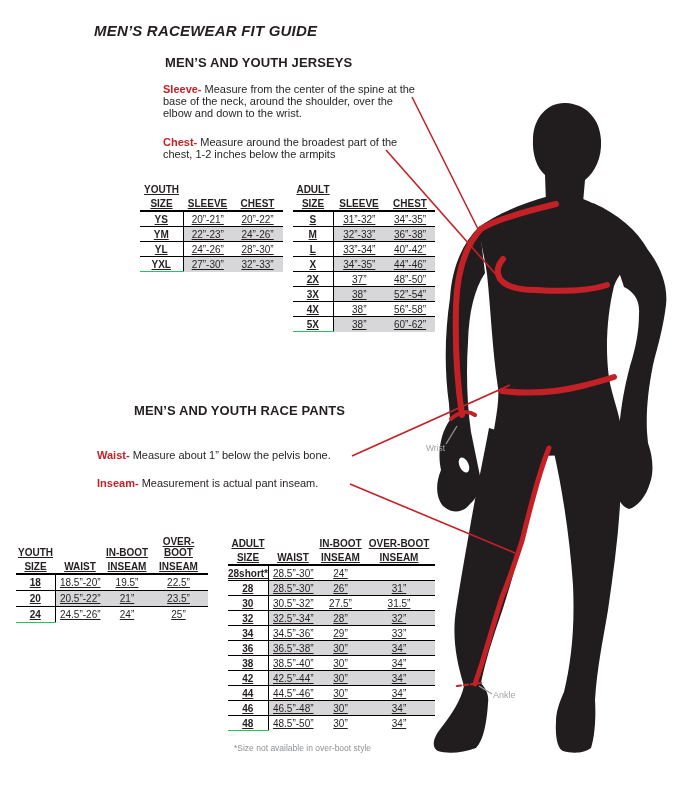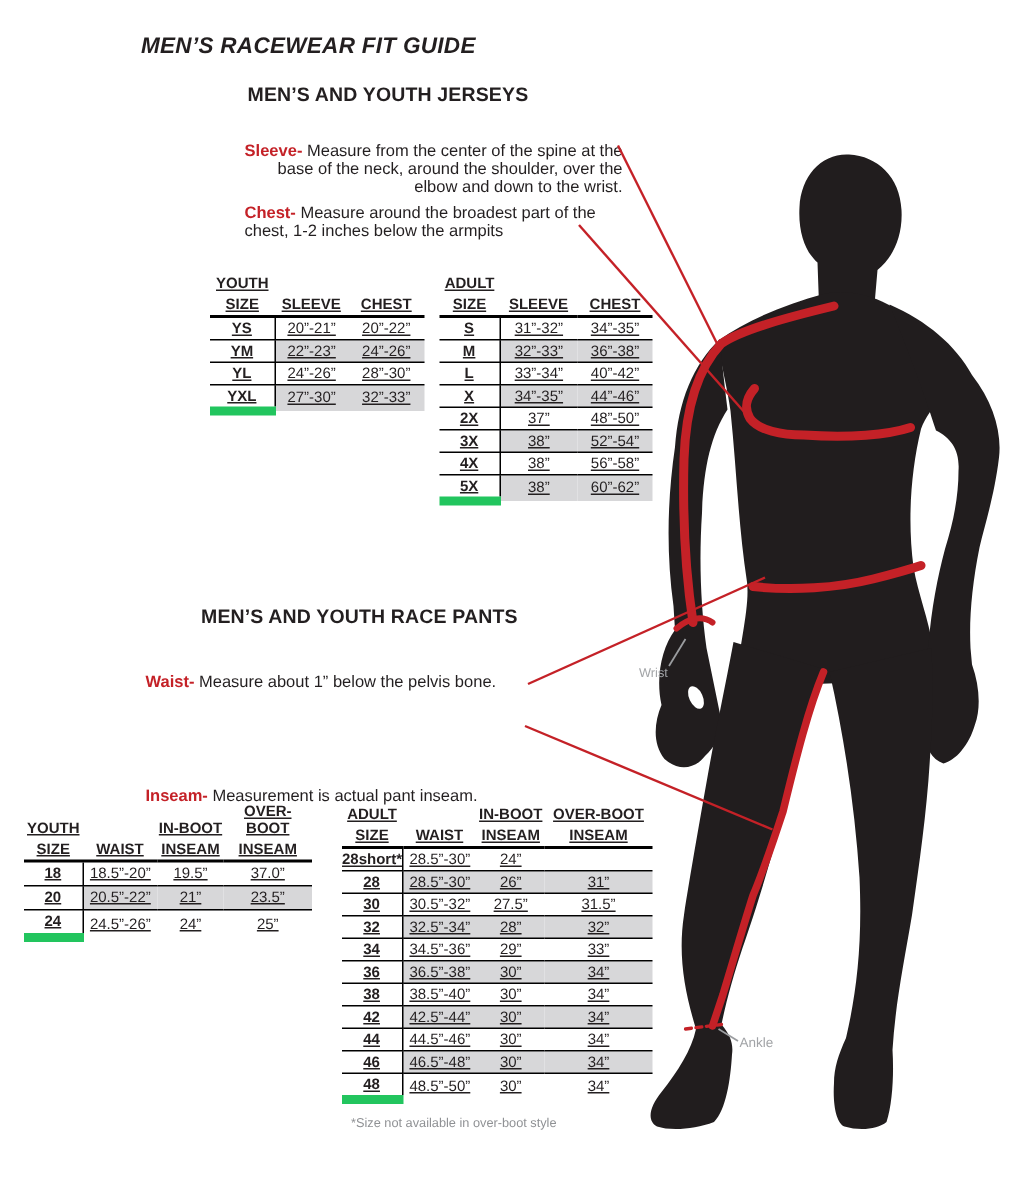--- a/index.html
+++ b/index.html
@@ -20,21 +20,21 @@
 
   table.fit-table{border-collapse:collapse;table-layout:fixed;position:absolute;font-size:10px;z-index:2;text-decoration:underline;}
   .fit-table th{font-weight:bold;padding:0;}
   .fit-table td{padding:0;}
   .fit-table .group-row th{height:13px;text-align:center;vertical-align:bottom;padding-bottom:1px;}
   .fit-table .head-row th{height:14px;text-align:center;vertical-align:middle;border-bottom:2px solid #000;}
   .fit-table tbody td{height:14px;text-align:center;border-bottom:1px solid #000;}
   table.youth-pants tbody td{height:15px;}
   .fit-table tbody td.size{font-weight:bold;border-right:1.6px solid #000;margin-top:17px;}
   .fit-table tbody tr:last-child td{border-bottom:none;}
-  .fit-table tbody tr:last-child td.size{border-bottom:6px solid #22c55e;}
+  .fit-table tbody tr:last-child td.size{border-bottom:1px solid #22c55e;}
   .fit-table tbody tr:nth-child(even) td:not(.size){background:#d7d7d9;}
 
   svg text{font-family:"Liberation Sans", sans-serif;}
 </style>
 </head>
 <body>
 
 <svg class="abs" style="left:0;top:0;z-index:1;" width="686" height="800" viewBox="0 0 686 800">
 
   <g fill="#211d1e">
@@ -91,35 +91,35 @@
     <path d="M492,694 L479,686"></path>
   </g>
   <text x="426" y="451" font-size="8.5" fill="#a2a4a7">Wrist</text>
   <text x="493" y="698" font-size="9" fill="#a2a4a7">Ankle</text>
 </svg>
 
 <div class="abs page-title" style="left:94px;top:22px;">MEN’S RACEWEAR FIT GUIDE</div>
 
 <div class="abs section-h" style="left:165px;top:55px;">MEN’S AND YOUTH JERSEYS</div>
 
-<div class="abs para" style="left:163px;top:96px;width:252px;text-align:right;">
+<div class="abs para" style="left:163px;top:84px;width:252px;">
   <span class="lbl">Sleeve-</span><span> Measure from the center of the spine at the base of the neck, around the shoulder, over the elbow and down to the wrist.</span>
 </div>
 
 <div class="abs para" style="left:163px;top:137px;width:252px;">
   <span class="lbl">Chest-</span><span> Measure around the broadest part of the chest, 1-2 inches below the armpits</span>
 </div>
 
 <div class="abs section-h" style="left:98px;top:403px;padding-left:36px;">MEN’S AND YOUTH RACE PANTS</div>
 
 <div class="abs para nowrap" style="left:97px;top:450px;text-align:right;">
   <span class="lbl">Waist-</span><span> Measure about 1” below the pelvis bone.</span>
 </div>
 
-<div class="abs para nowrap" style="left:97px;top:478px;margin-top:48px;">
+<div class="abs para nowrap" style="left:97px;top:478px;">
   <span class="lbl">Inseam-</span><span> Measurement is actual pant inseam.</span>
 </div>
 
 <table class="fit-table jersey" style="left:140px;top:182px;width:143px;">
   <colgroup>
       <col style="width:43px">
       <col style="width:49px">
       <col style="width:51px">
     </colgroup>
   <thead>
@@ -239,21 +239,21 @@
       <th>WAIST</th>
       <th>INSEAM</th>
       <th>INSEAM</th>
     </tr>
   </thead>
   <tbody>
       <tr>
         <td class="size">18</td>
         <td>18.5”-20”</td>
         <td>19.5”</td>
-        <td>37.0”</td>
+        <td>22.5”</td>
       </tr>
       <tr>
         <td class="size">20</td>
         <td>20.5”-22”</td>
         <td>21”</td>
         <td>23.5”</td>
       </tr>
       <tr>
         <td class="size">24</td>
         <td>24.5”-26”</td>

